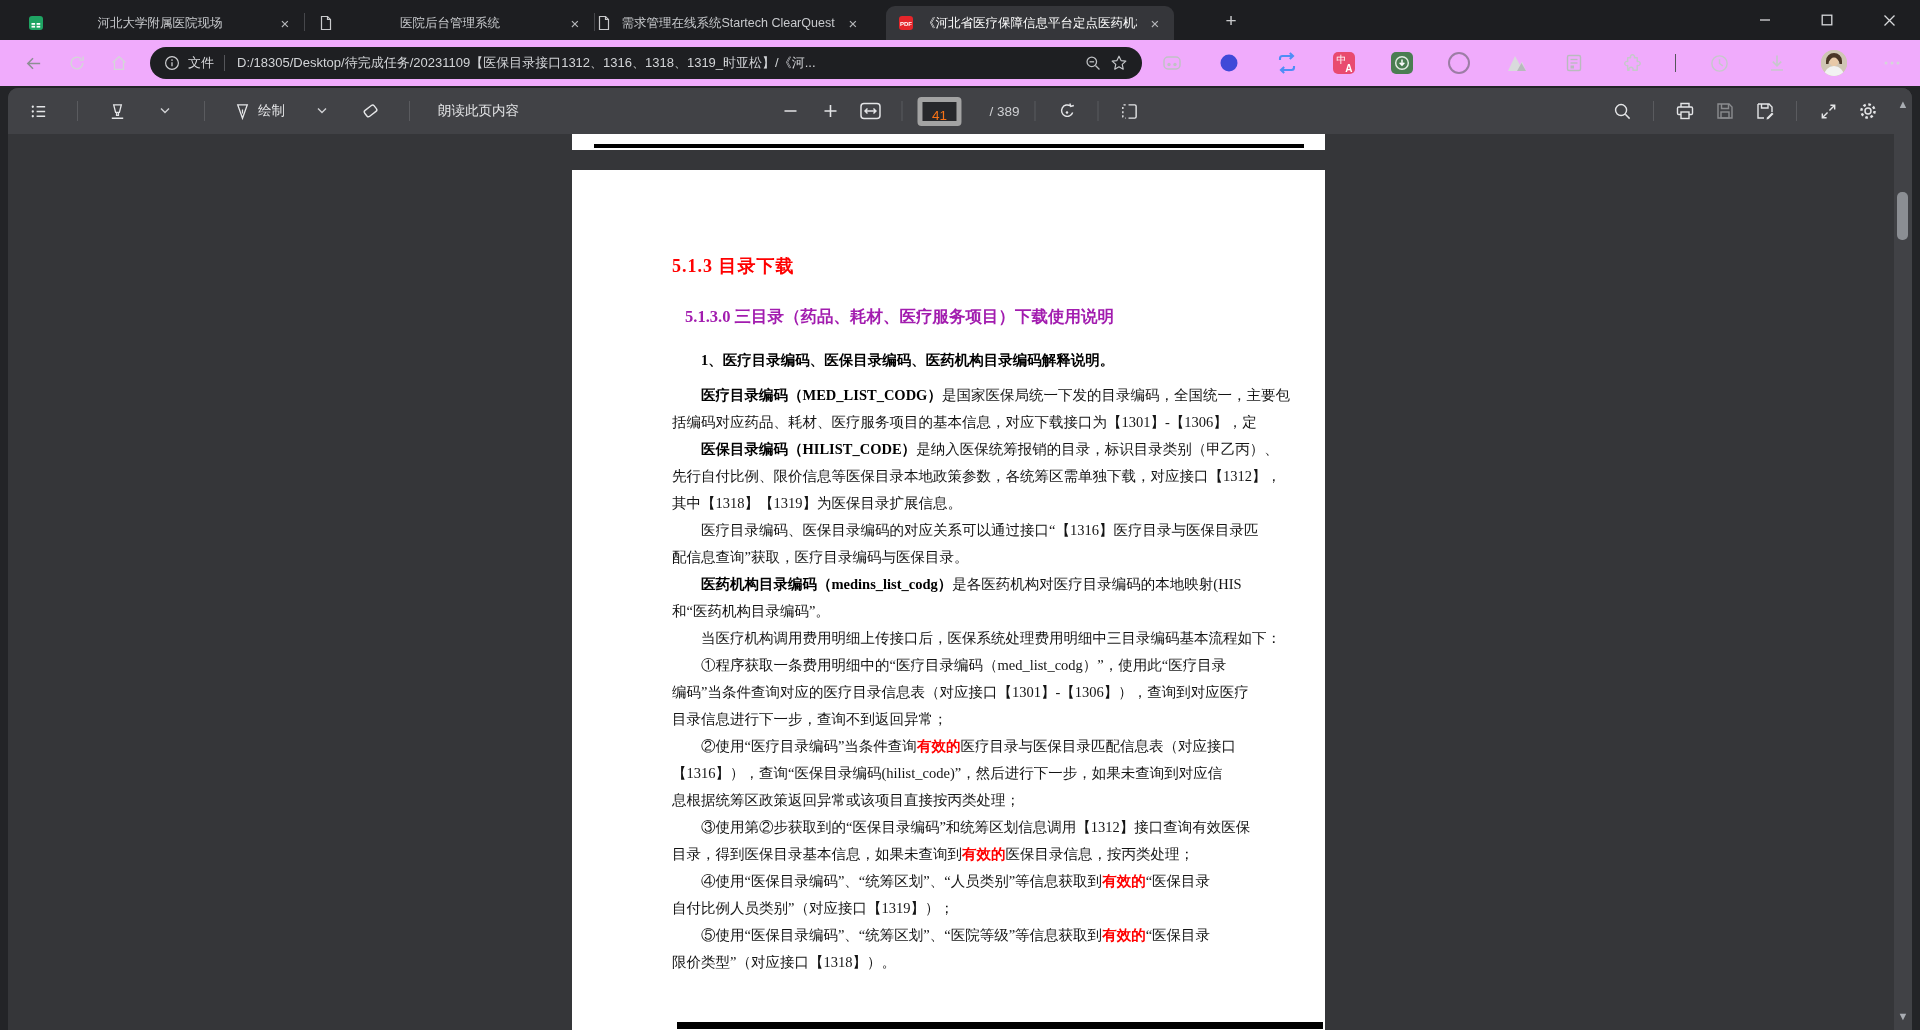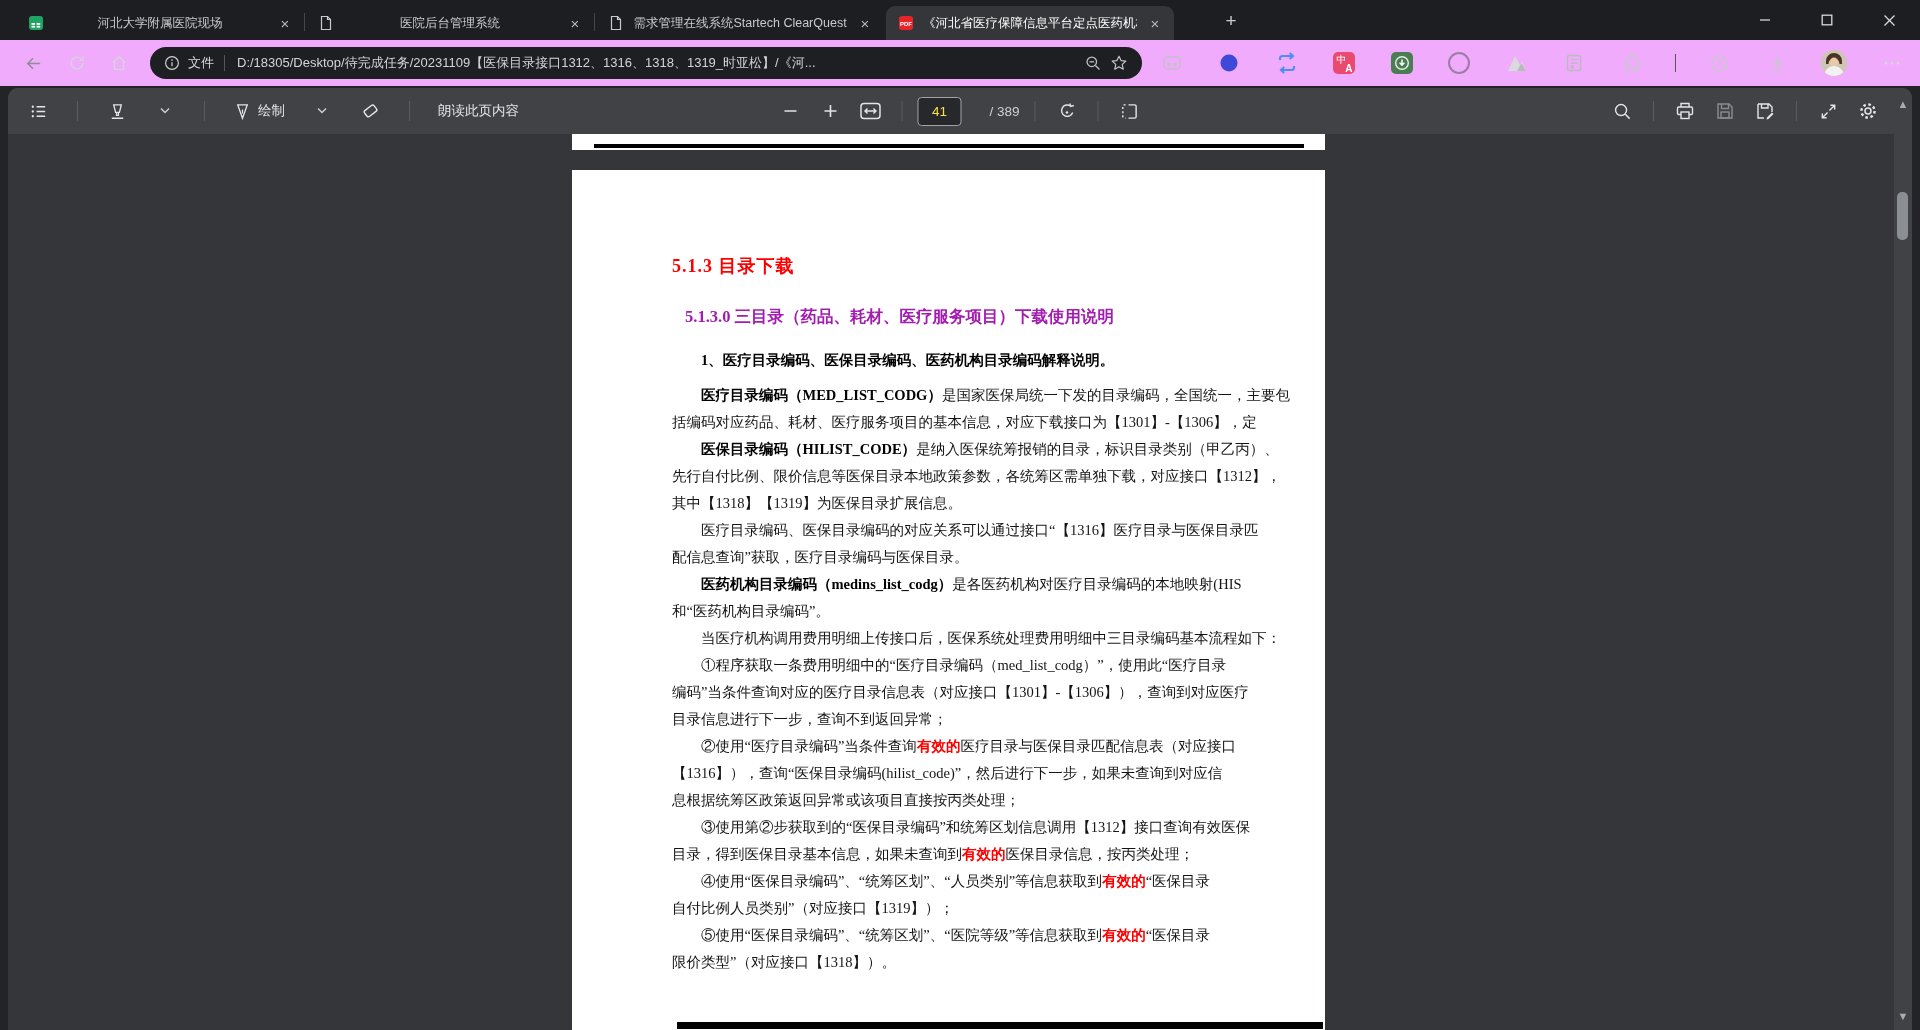--- a/index.html
+++ b/index.html
@@ -46,21 +46,21 @@
   .pdfpanel{position:absolute;left:8px;top:88px;width:1904px;height:942px;background:#414246;
        border-radius:10px 10px 0 0;overflow:hidden;}
   .pdftoolbar{position:absolute;left:0;top:0;right:0;height:46px;background:#414246;color:#e4e5e7;}
   .tbgroup{position:absolute;top:0;height:46px;display:flex;align-items:center;}
   .tbleft{left:14px;gap:16px;}
   .tbcenter{left:50%;transform:translateX(-50%);gap:8px;}
   .tbright{right:28px;gap:8px;}
   .tbtn{height:32px;min-width:32px;border-radius:5px;display:flex;align-items:center;justify-content:center;
        gap:6px;padding:0 5px;font-size:13.5px;color:#e4e5e7;}
   .tbsep{width:1px;height:20px;background:#5a5b5f;margin:0 7px;}
-  .pageinput{width:44px;height:29px;background:#27282b;border:1px solid #a3a3a3;border-radius:4px;color:#fde047;
+  .pageinput{width:44px;height:29px;background:#27282b;border:5px solid #a3a3a3;border-radius:4px;color:#f97316;
        font-size:13.5px;text-align:center;line-height:27px;}
   .pagetotal{font-size:13.5px;color:#cfd0d3;margin-left:20px;white-space:nowrap;}
 
   .pdfcontent{position:absolute;left:0;top:46px;right:18px;bottom:0;background:#353639;}
   .prevpage{position:absolute;left:564px;top:0;width:753px;height:16px;background:#ffffff;}
   .prevpage .tablerule{position:absolute;left:22px;top:10px;width:710px;height:4px;background:#000;}
   .page{position:absolute;left:564px;top:36px;width:753px;height:900px;background:#ffffff;
        font-family:"Liberation Serif",serif;color:#141414;}
   .doc-heading{position:absolute;left:100px;top:84px;font-size:18px;font-weight:bold;color:#ff0000;letter-spacing:1px;white-space:nowrap;}
   .doc-subheading{position:absolute;left:113px;top:136px;font-size:16.5px;font-weight:bold;color:#a21caf;white-space:nowrap;}
@@ -103,21 +103,21 @@
     <div class="tab" style="left:306px">
       <svg class="favicon" viewBox="0 0 16 16">
         <path d="M3.5 1.5h6l3 3v10h-9z" fill="none" stroke="#c9cacc" stroke-width="1.2"></path>
         <path d="M9.5 1.5v3h3" fill="none" stroke="#c9cacc" stroke-width="1.2"></path>
       </svg>
       <span class="title">医院后台管理系统</span>
       <span class="close">×</span>
     </div>
     <div class="tabdivider" style="left:594px"></div>
 
-    <div class="tab" style="left:596px">
+    <div class="tab" style="left:584px">
       <svg class="favicon" viewBox="0 0 16 16">
         <path d="M3.5 1.5h6l3 3v10h-9z" fill="none" stroke="#c9cacc" stroke-width="1.2"></path>
         <path d="M9.5 1.5v3h3" fill="none" stroke="#c9cacc" stroke-width="1.2"></path>
       </svg>
       <span class="title">需求管理在线系统Startech ClearQuest</span>
       <span class="close">×</span>
     </div>
 
     <div class="tab active" style="left:886px">
       <svg class="favicon" viewBox="0 0 16 16">

